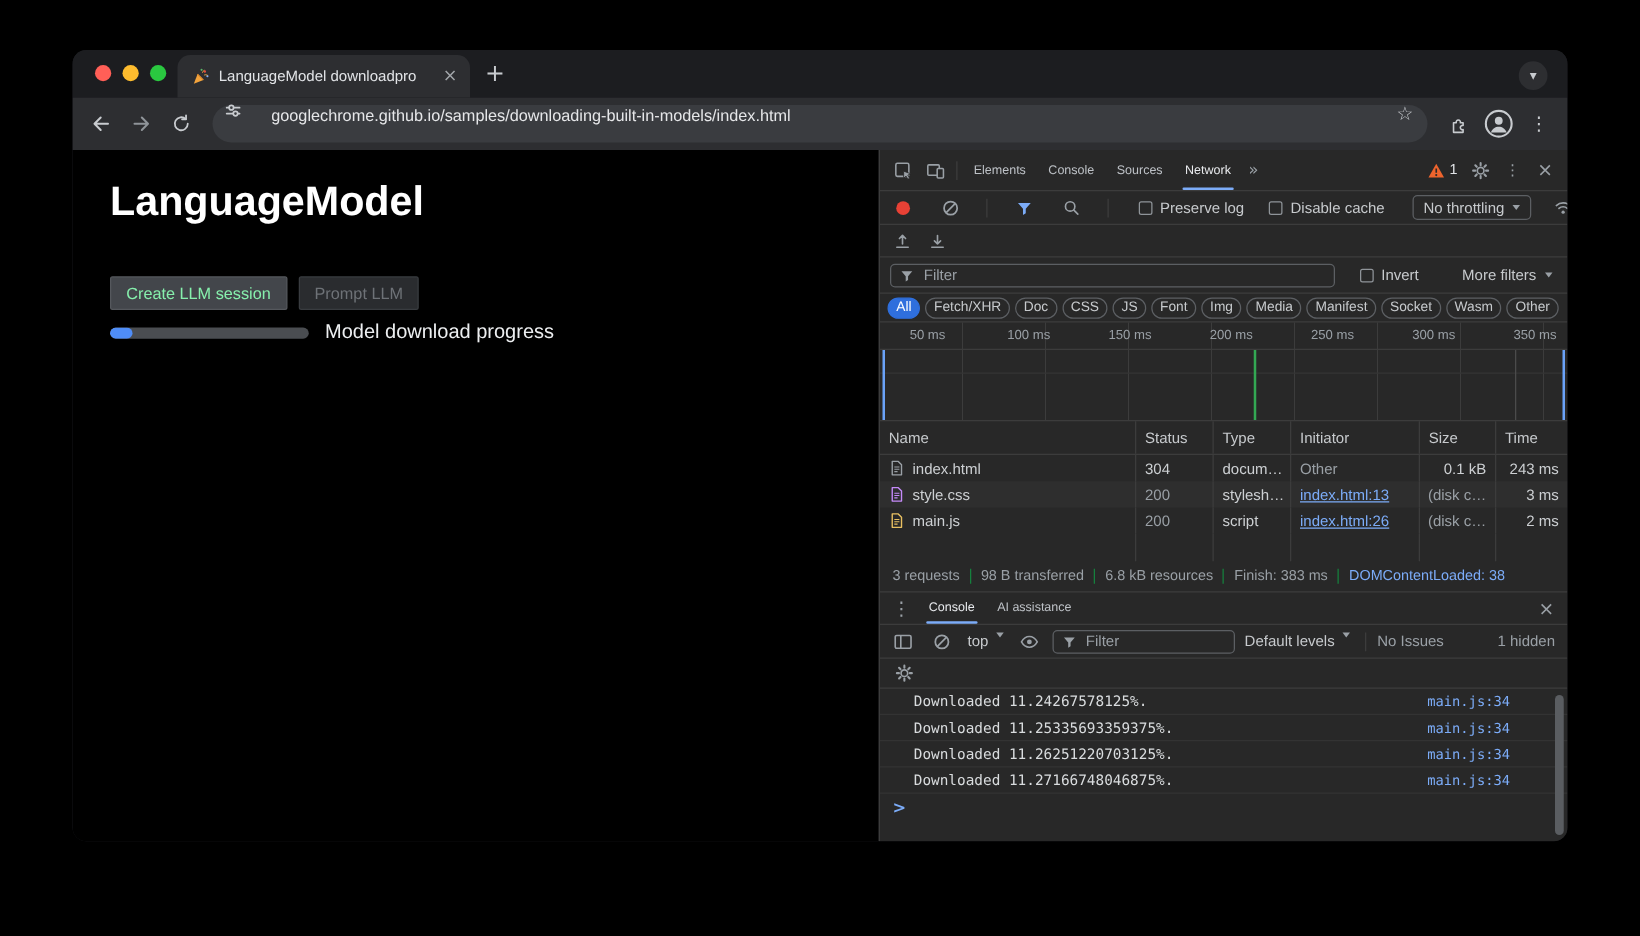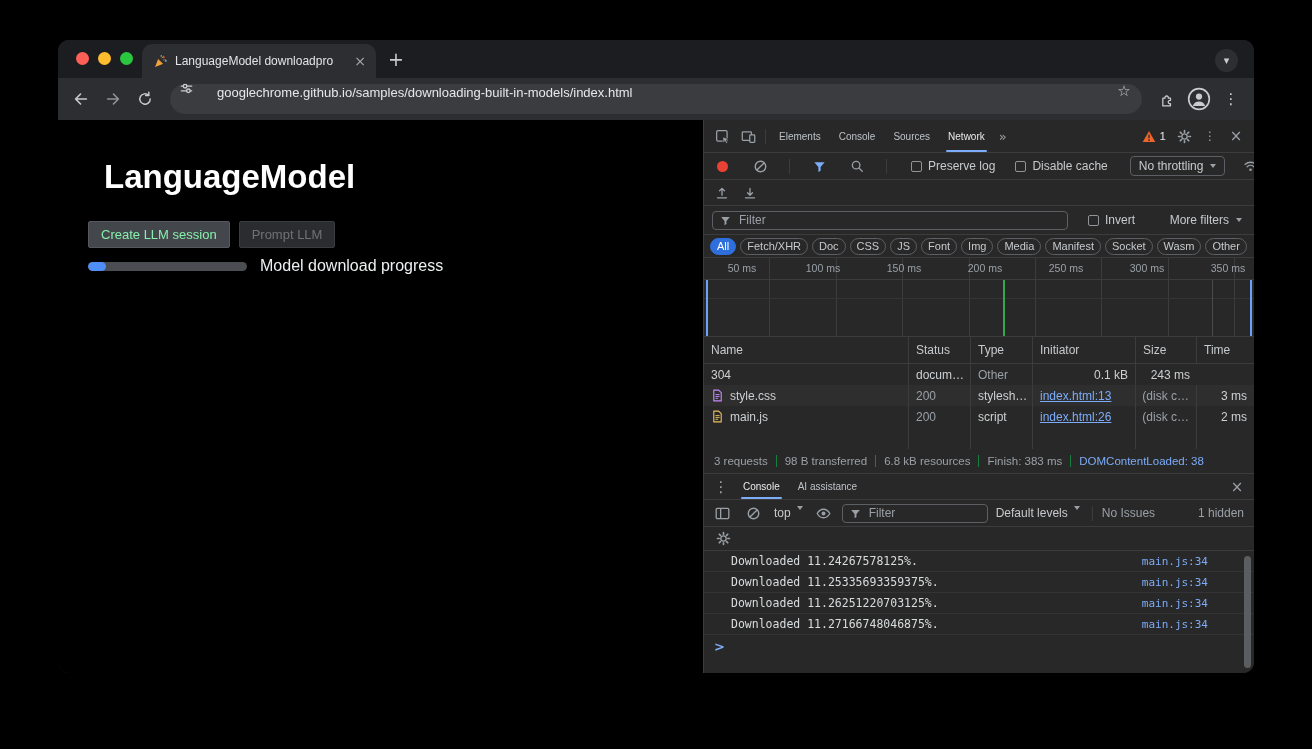--- a/index.html
+++ b/index.html
@@ -30,21 +30,21 @@
   .omnibox{flex:1;height:30px;background:#3a3c40;border-radius:15px;display:flex;align-items:flex-end;gap:19px;
            padding:0 6px 14px 5px;margin:0 8px}
   .site-chip{width:23px;height:23px;display:flex;align-items:center;justify-content:center;color:#c8cbcf}
   .url{flex:1;font-size:13px;color:#e6e7e9;white-space:nowrap;overflow:hidden}
   .star{color:#c8cbcf;font-size:15px;width:24px;text-align:center}
   .kebab{font-size:15px}
 
   
   .content{display:flex;height:553px}
   .page{width:645px;background:#000;position:relative;flex-shrink:0}
-  .page h1{position:absolute;left:30px;top:22px;font-size:33px;font-weight:700;color:#fff;margin:16px}
+  .page h1{position:absolute;left:30px;top:22px;font-size:33px;font-weight:700;color:#fff;margin:0}
   .btn-row{position:absolute;left:30px;top:101px;display:flex;gap:9px}
   .btn{font-family:inherit;font-size:13px;padding:5px 12px;border-radius:2px;border:1px solid transparent}
   .btn.primary{background:#43464b;color:#86efac;border-color:#55585d}
   .btn.disabled{background:#2a2c2f;color:#6e7277;border-color:#393c40}
   .progress-row{position:absolute;left:30px;top:137px;display:flex;align-items:center;gap:13px}
   .progress{width:159px;height:9px;border-radius:5px;background:#4a4d51;overflow:hidden}
   .progress-fill{height:100%;background:#4f8df7;border-radius:5px;width:0}
   .progress-label{font-size:16px;color:#edeff1}
 
   
@@ -390,20 +390,29 @@
       <span class="hcell">Name</span>
           <span class="hcell">Status</span>
           <span class="hcell">Type</span>
           <span class="hcell">Initiator</span>
           <span class="hcell">Size</span>
           <span class="hcell">Time</span>
         </div>
       <div class="net-rows">
 
       <div class="net-row">
+            <span class="cell c-name">
+              <span class="net-icon ic-document">
+                <svg width="13" height="13" viewBox="0 0 14 14">
+                  <path d="M3 1.2h5.2L11 4v8.8H3Z" fill="none" stroke="currentColor" stroke-width="1.2" stroke-linejoin="round"></path>
+                  <path d="M4.8 6h4.4M4.8 8h4.4M4.8 10h2.8" stroke="currentColor" stroke-width="1"></path>
+                </svg>
+              </span>
+              <span>index.html</span>
+            </span>
             <span class="cell c-status">304</span>
             <span class="cell c-type">docum…</span>
             <span class="cell c-init">Other</span>
             <span class="cell right c-size">0.1 kB</span>
             <span class="cell right c-time">243 ms</span>
           </div>
           <div class="net-row">
             <span class="cell c-name">
               <span class="net-icon ic-stylesheet">
                 <svg width="13" height="13" viewBox="0 0 14 14">

